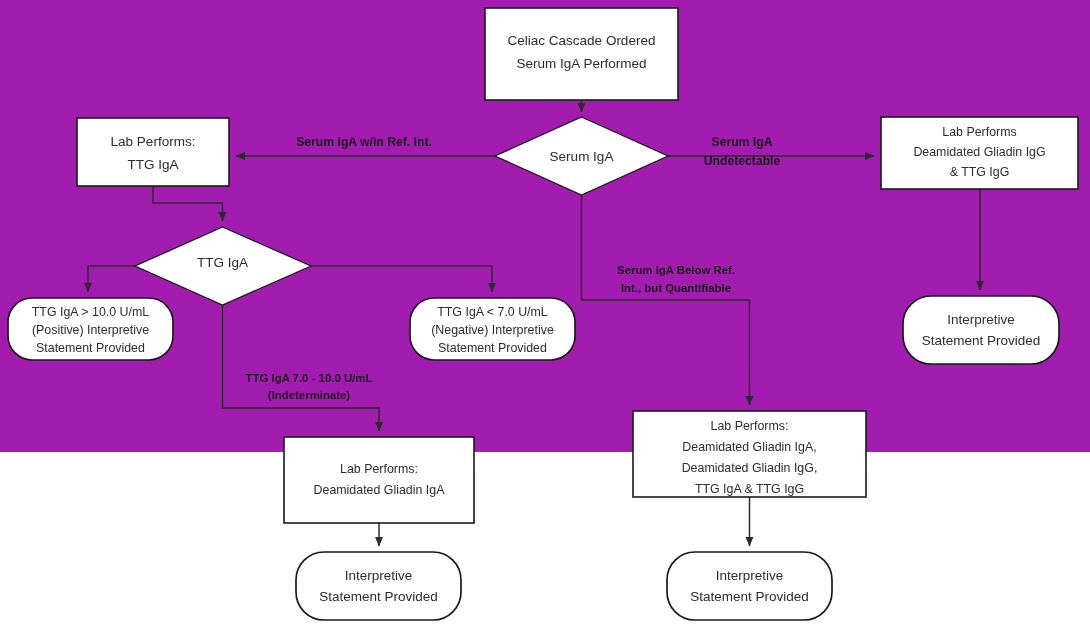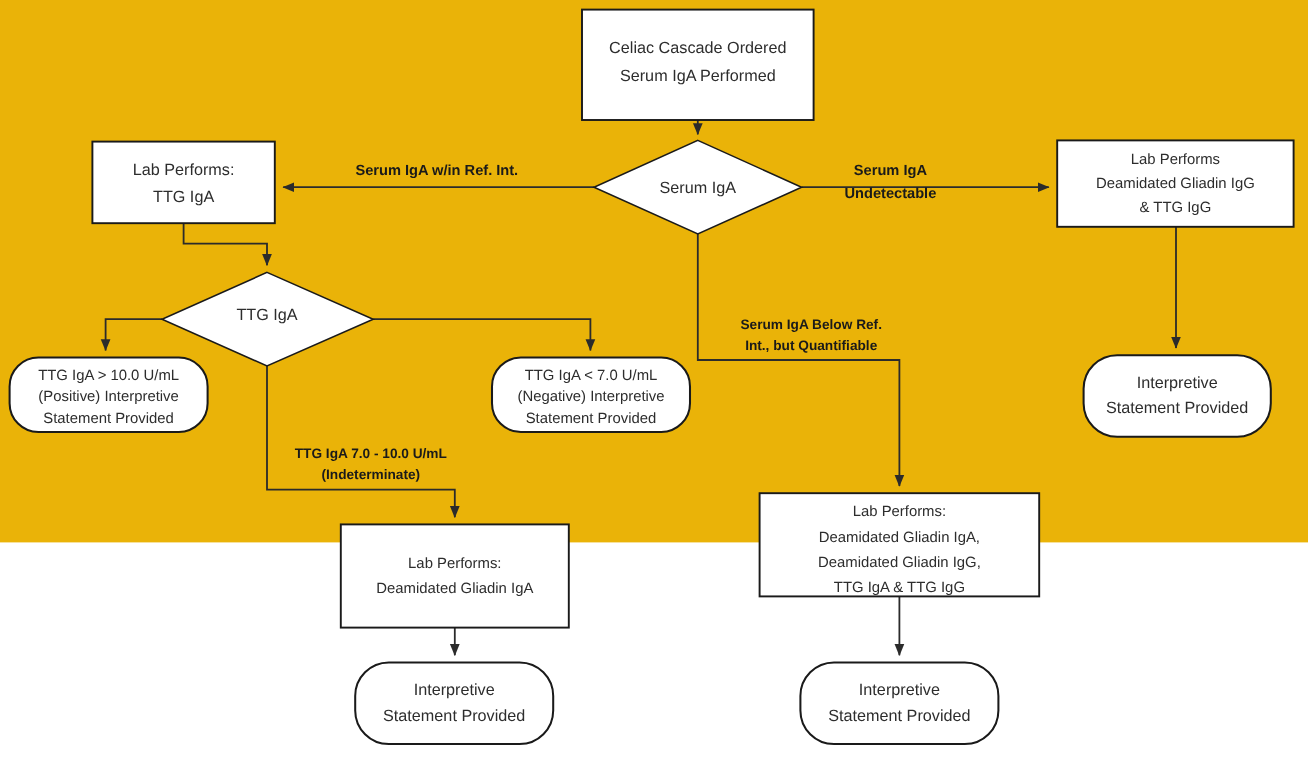--- a/index.html
+++ b/index.html
@@ -10,21 +10,21 @@
   body {
     font-family: "Liberation Sans", sans-serif;
     width: 1090px;
     height: 636px;
     overflow: hidden;
   }
   #flowchart-root {
     position: relative;
     width: 1090px;
     height: 452px;
-    background: #eab308;
+    background: #a21caf;
   }
   svg.chart-canvas {
     position: absolute;
     top: 0;
     left: 0;
     width: 1090px;
     height: 636px;
   }
   .node-shape {
     fill: #ffffff;

